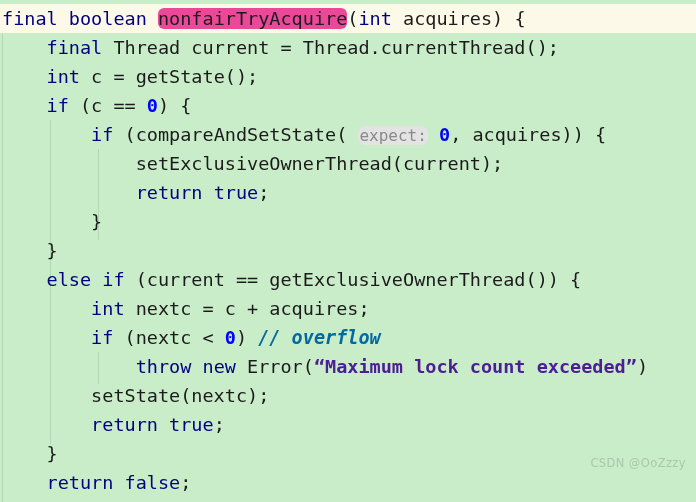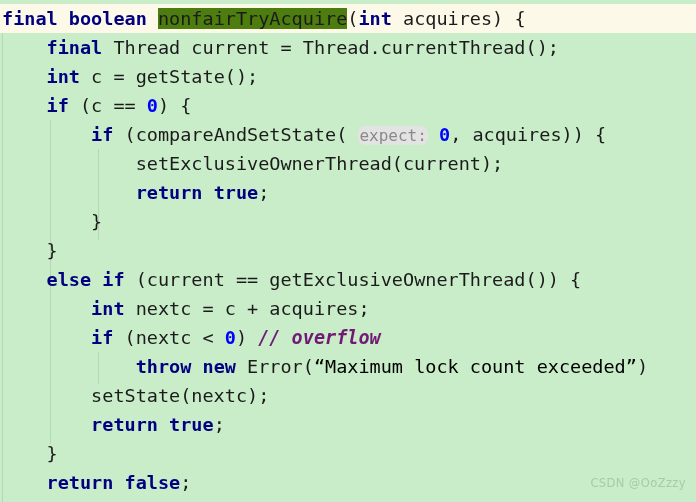--- a/index.html
+++ b/index.html
@@ -56,39 +56,39 @@
     height: 29px;
     line-height: 29px;
     white-space: pre;
     padding-left: 2px;
   }
   .line.caret-line {
     background: #fdf9e8;
   }
 
   
-  .kw      { color: #000080; font-weight: bold; }
+  .kw      { color: #000080; font-weight: normal; }
   .plain   { color: #1b1b1b; }
   .num     { color: #0000ff; font-weight: bold; }
-  .str     { color: #000000; font-weight: normal; }
-  .cmt     { color: #701a75; font-weight: bold; font-style: italic; }
+  .str     { color: #4c1d95; font-weight: bold; }
+  .cmt     { color: #0369a1; font-weight: bold; font-style: italic; }
   .static  { color: #1b1b1b; }
-  .mname   { color: #1b1b1b; background: #4d7c0f; }
+  .mname   { color: #1b1b1b; background: #ec4899; border-radius: 6px; }
   .hint    {
     color: #8a8a8a;
     background: #e3e3e3;
     border-radius: 7px;
     padding: 0 1px;
     font-size: 16px;
   }
 
   .watermark {
     position: absolute;
     right: 10px;
-    bottom: 4px;
+    bottom: 24px;
     z-index: 6;
     color: #a8c8a8;
     font-family: "DejaVu Sans", "Liberation Sans", sans-serif;
     font-size: 11.5px;
     letter-spacing: 0.4px;
     opacity: 0.95;
     user-select: none;
   }
 </style>
 </head>

